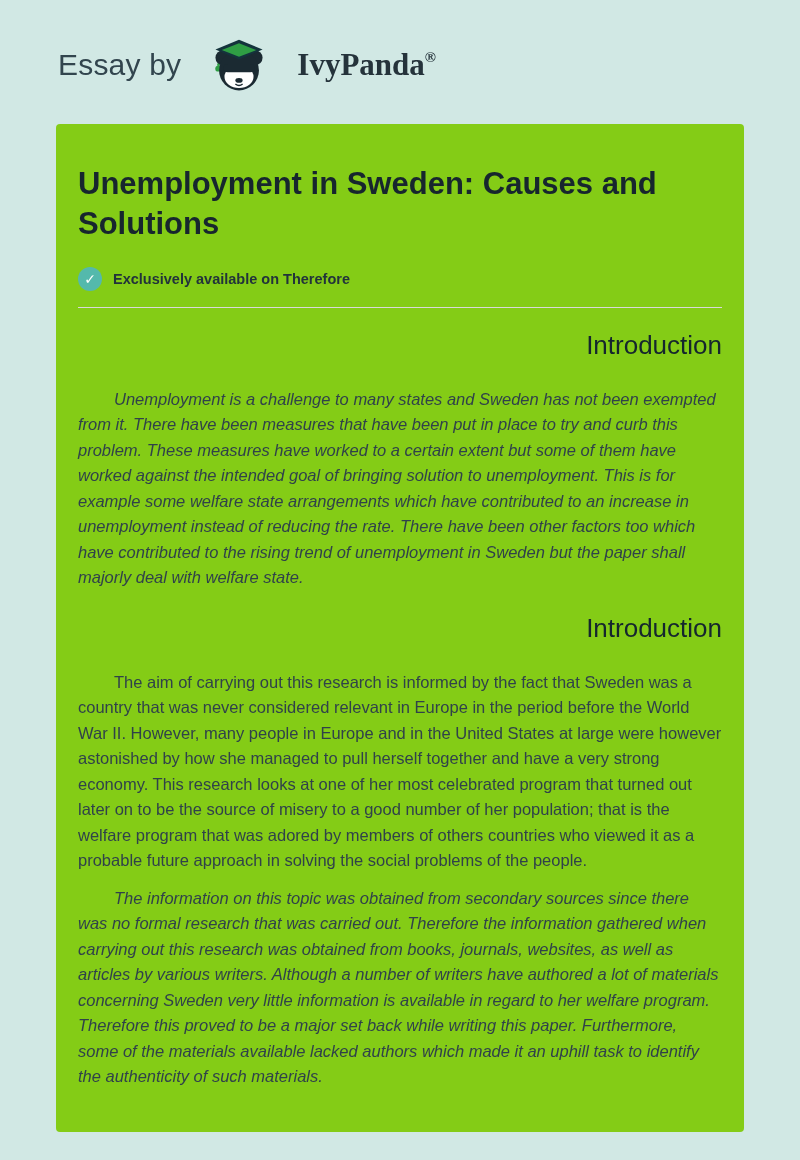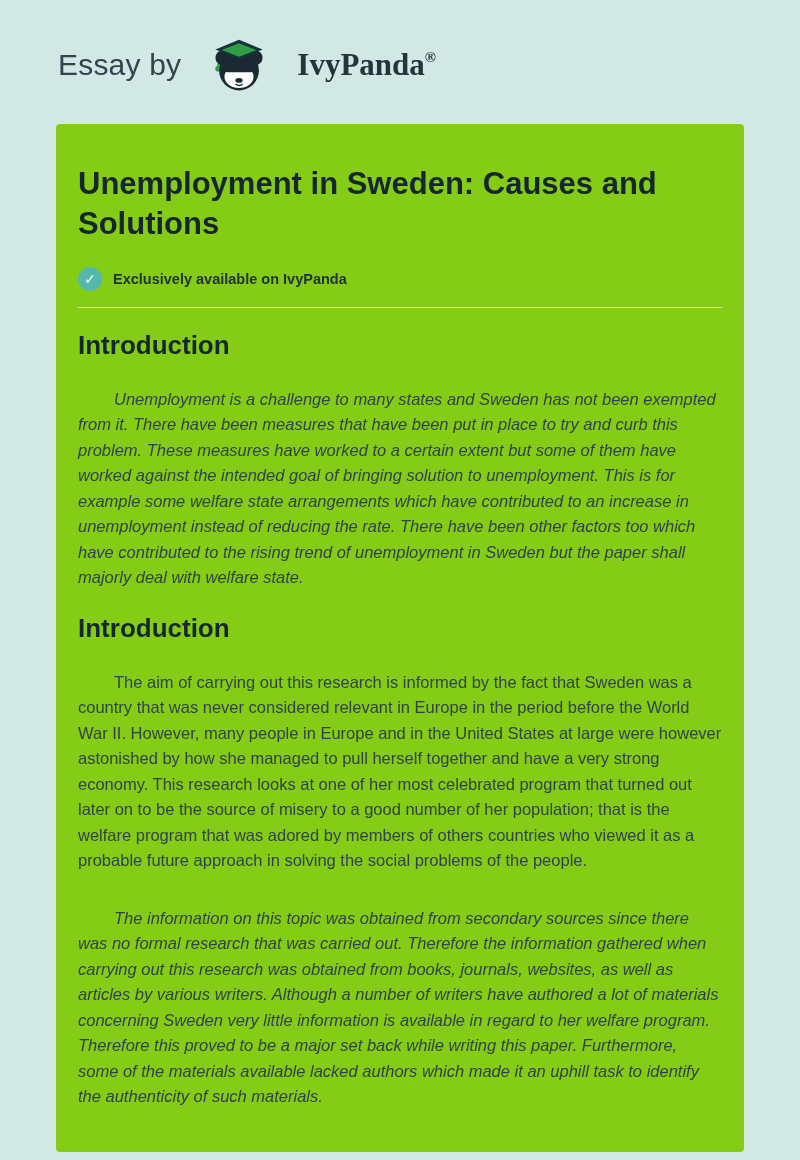--- a/index.html
+++ b/index.html
@@ -91,31 +91,32 @@
   }
 
   .divider {
     border: none;
     border-top: 1px solid #d9d9d9;
     margin: 0 0 18px 0;
   }
 
   .section-heading {
     font-size: 26px;
-    font-weight: 700;
+    font-weight: 400;
     color: #15262e;
     margin: 22px 0 26px 0;
+    text-align: right;
   }
 
   .para {
     font-size: 16.5px;
     line-height: 25.5px;
     color: #30424a;
     text-indent: 36px;
-    margin-bottom: 32px;
+    margin-bottom: 12px;
   }
   .para:last-child { margin-bottom: 0; font-style: italic; }
 </style>
 </head>
 <body>
 
 <header class="site-header">
   <span class="essay-by">Essay by</span>
 
   <span class="logo-mark">
@@ -147,21 +148,21 @@
     <span class="brand-reg">®</span>
   </span>
 </header>
 
 <main class="card">
 
   <h1 class="doc-title">Unemployment in Sweden: Causes and Solutions</h1>
 
   <div class="badge-row">
     <span class="check-circle">✓</span>
-    <span class="badge-text">Exclusively available on IvyPanda</span>
+    <span class="badge-text">Exclusively available on Therefore</span>
   </div>
 
   <hr class="divider">
 
   <section>
     <h2 class="section-heading">Introduction</h2>
     <p class="para">Unemployment is a challenge to many states and Sweden has not been exempted from it. There have been measures that have been put in place to try and curb this problem. These measures have worked to a certain extent but some of them have worked against the intended goal of bringing solution to unemployment. This is for example some welfare state arrangements which have contributed to an increase in unemployment instead of reducing the rate. There have been other factors too which have contributed to the rising trend of unemployment in Sweden but the paper shall majorly deal with welfare state.</p>
   </section>
 
   <section>

